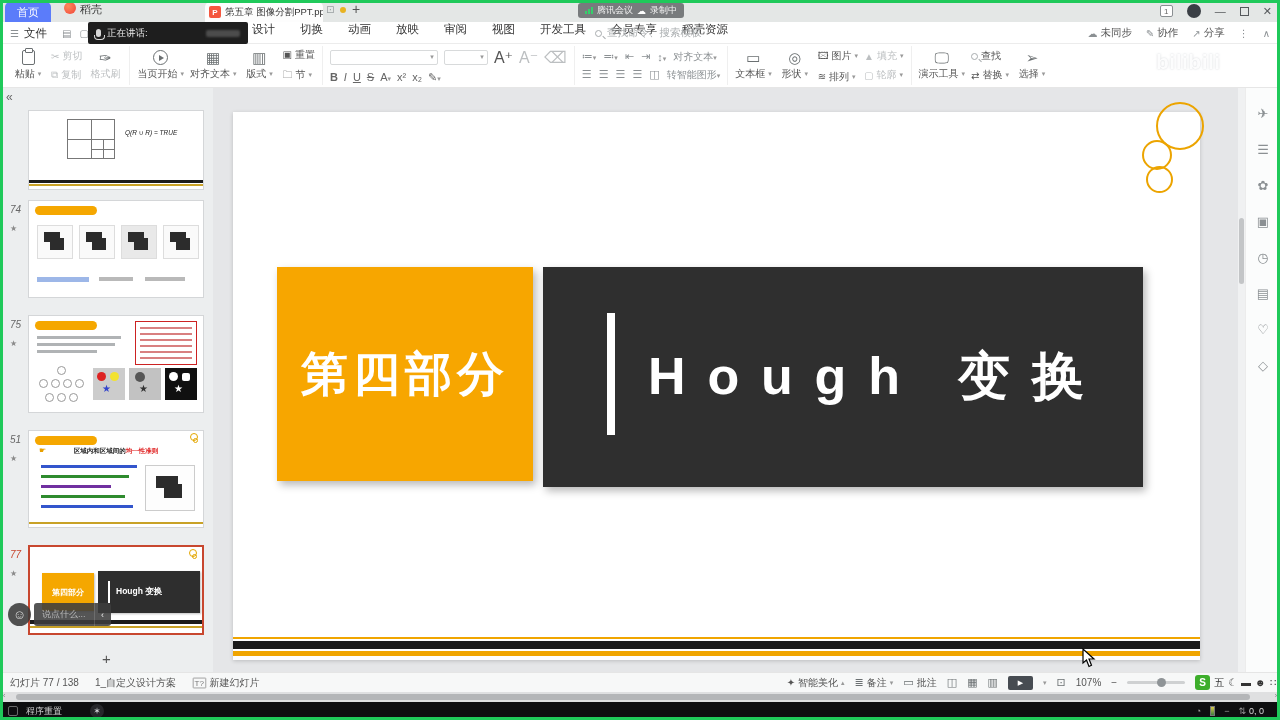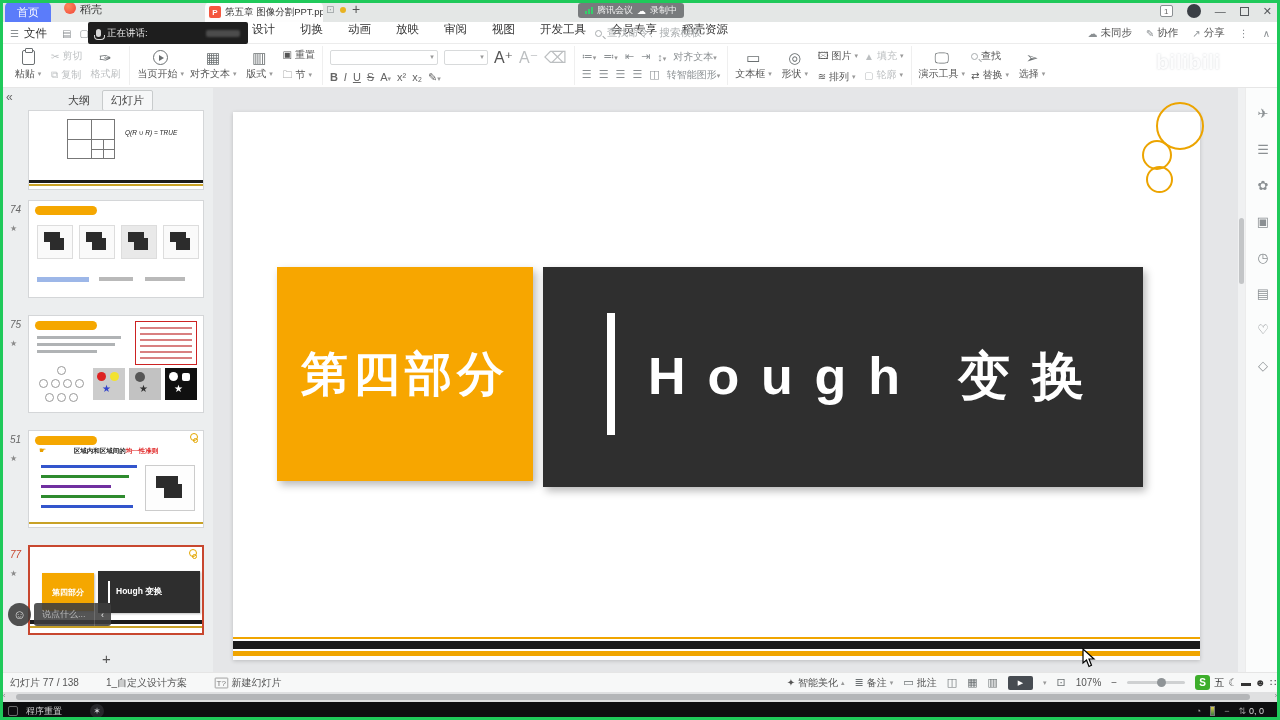--- a/index.html
+++ b/index.html
@@ -130,21 +130,21 @@
   .s-stripe2 { position:absolute; left:0; right:0; bottom:11px; height:8px; background:#1b1b1b; }
   .s-stripe3 { position:absolute; left:0; right:0; bottom:4px; height:5px; background:#f0a500; }
   .vscroll { position:absolute; left:1238px; top:0; width:7px; height:584px; background:#f0f1f2; }
   .vthumb { position:absolute; left:1px; top:130px; width:5px; height:66px; border-radius:3px; background:#c3c5c7; }
   .rail { position:absolute; left:1245px; top:0; width:35px; height:584px; background:#fbfcfc; border-left:1px solid #ececec; display:flex; flex-direction:column; align-items:center; padding-top:18px; gap:21px; color:#8b9093; font-size:13px; }
   .cursor { position:absolute; left:869px; top:560px; z-index:60; }
   .watermark { position:absolute; left:1156px; top:50px; font-size:21px; font-weight:bold; color:rgba(255,255,255,.92); text-shadow:0 0 2px rgba(120,130,140,.35); letter-spacing:0.5px; z-index:30; }
 
   
   .statusbar { position:absolute; left:0; top:672px; width:1280px; height:20px; background:#f7f8f8; border-top:1px solid #e5e5e5; display:flex; align-items:center; font-size:10px; color:#555; }
-  .sb-left { display:flex; align-items:center; gap:27px; padding-left:10px; }
+  .sb-left { display:flex; align-items:center; gap:16px; padding-left:10px; }
   .sb-right { margin-left:auto; display:flex; align-items:center; gap:10px; padding-right:4px; }
   .tq { font-size:9px; border:1px solid #999; border-radius:1px; padding:0 1px; color:#777; transform:scale(.9); }
   .viewico { font-size:11px; color:#6b7072; }
   .playbtn { width:25px; height:14px; background:#474c52; border-radius:2px; color:#fff; font-size:7px; display:flex; align-items:center; justify-content:center; }
   .slider { width:58px; height:3px; background:#cfd1d2; border-radius:2px; position:relative; }
   .slider i { position:absolute; left:30px; top:-3px; width:9px; height:9px; border-radius:50%; background:#8f9497; }
   .ime { display:flex; align-items:center; gap:4px; }
   .sogou { width:15px; height:15px; background:#3dae2b; border-radius:3px; color:#fff; font-weight:bold; font-size:10px; display:flex; align-items:center; justify-content:center; }
   .imeb { font-size:10px; color:#333; }
 
@@ -379,24 +379,20 @@
             <span class="caret">▾</span>
           </span>
       </div>
     </div>
   </div>
 
   <div class="workspace">
 
     <div class="panel">
       <span class="ph-col">«</span>
-      <div class="panel-head">
-        <span class="ptab">大纲</span>
-        <span class="ptab act">幻灯片</span>
-      </div>
 
       <div class="thumb t73">
         <div class="mini-table">
             <i class="h"></i>
             <i class="v"></i>
             <i class="v2"></i>
             <i class="h2"></i>
           </div>
         <span class="t73f">Q(R ∪ R) = TRUE</span>
         <i class="stripeB" style="bottom:6px"></i>

